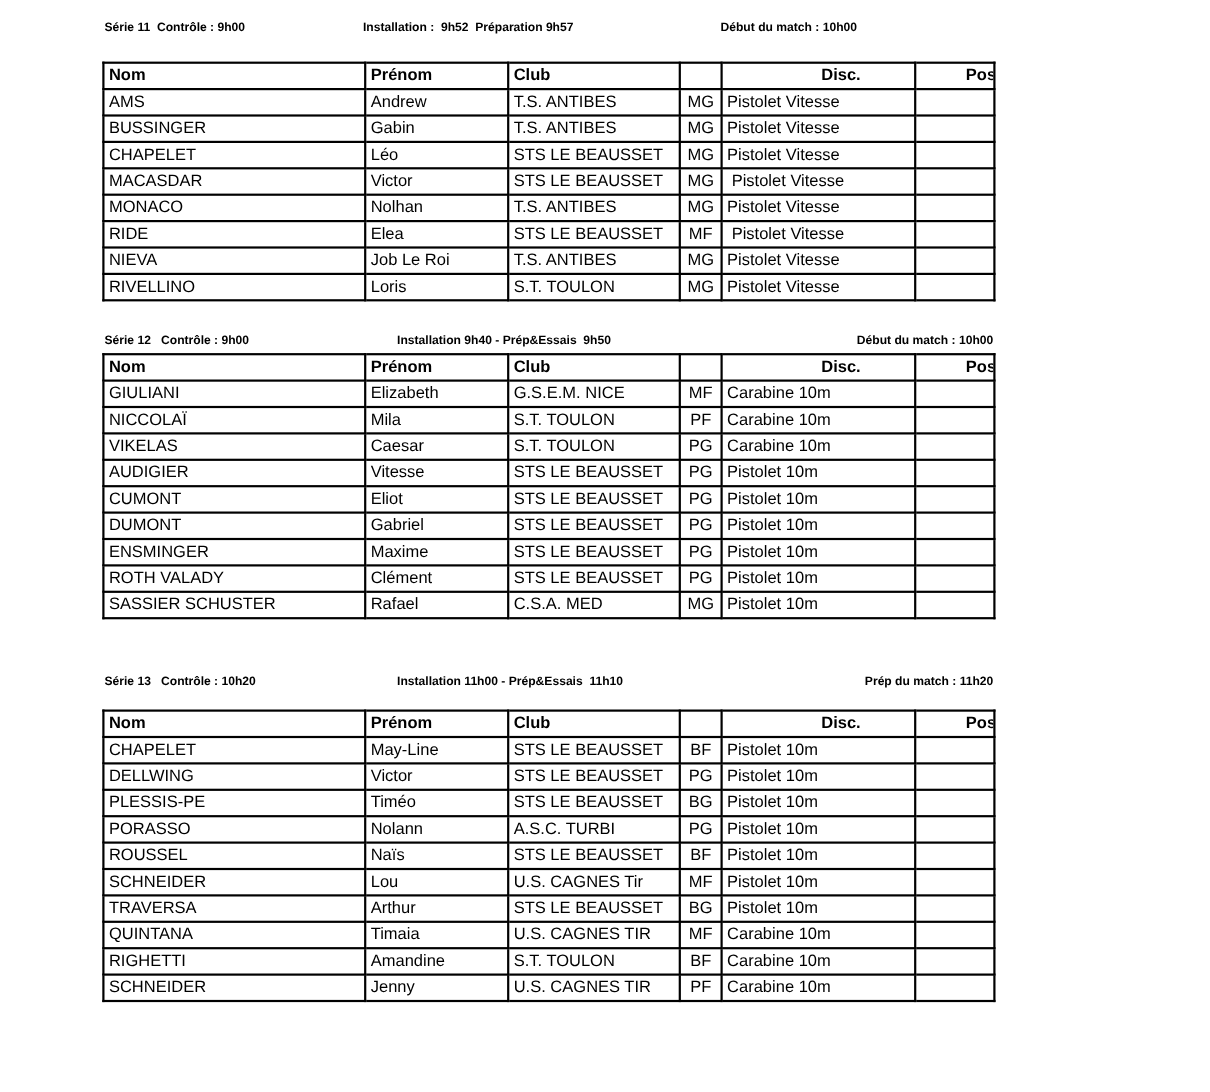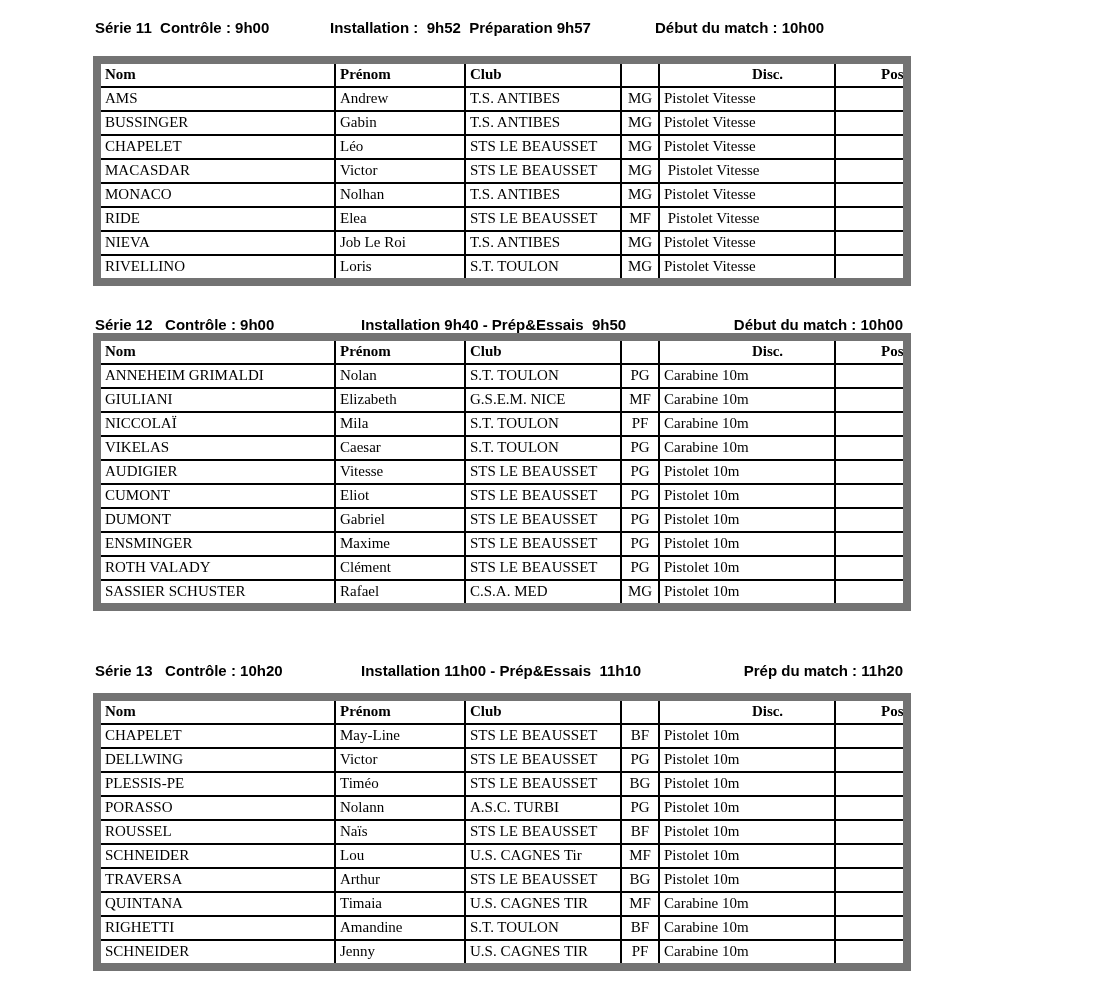--- a/index.html
+++ b/index.html
@@ -15,21 +15,21 @@
   }
   .content {
     position: absolute;
     left: 93px;
     top: 0;
     width: 813px;
   }
   .series-title {
     position: relative;
     height: 17px;
-    font-size: 15px;
+    font-size: 11px;
     font-weight: 700;
   }
   .seg {
     position: absolute;
     top: 0;
     white-space: pre;
   }
   .seg-left { left: 2px; }
   .s1 { margin-top: 19px; }
   .s1 .series-title { margin-bottom: 20px; }
@@ -39,22 +39,21 @@
   .s2 .series-title { }
   .s3 { margin-top: 51px; }
   .s3 .series-title { margin-bottom: 14px; }
   .s2 .seg-mid, .s3 .seg-mid { left: 268px; }
   .s2 .seg-right, .s3 .seg-right { right: 3px; }
 
   table {
     border-collapse: collapse;
     table-layout: fixed;
     width: 810px;
-    border: 8px solid #737373;
-    font-family: Liberation Serif, serif;
+    border: 2px solid #737373;
   }
   th, td {
     border: 2px solid #000000;
     font-size: 15px;
     line-height: 19px;
     height: 24px;
     padding: 1px 4px 2px 4px;
     text-align: left;
     vertical-align: middle;
     overflow: hidden;
@@ -189,28 +188,20 @@
           <th class="col-nom">Nom</th>
           <th class="col-prenom">Prénom</th>
           <th class="col-club">Club</th>
           <th class="col-cat">Cat.</th>
           <th class="col-disc">Disc.</th>
           <th class="col-poste">Poste</th>
         </tr>
       </thead>
       <tbody>
           <tr>
-            <td class="col-nom">ANNEHEIM GRIMALDI</td>
-            <td class="col-prenom">Nolan</td>
-            <td class="col-club">S.T. TOULON</td>
-            <td class="col-cat">PG</td>
-            <td class="col-disc">Carabine 10m</td>
-            <td class="col-poste"></td>
-          </tr>
-          <tr>
             <td class="col-nom">GIULIANI</td>
             <td class="col-prenom">Elizabeth</td>
             <td class="col-club">G.S.E.M. NICE</td>
             <td class="col-cat">MF</td>
             <td class="col-disc">Carabine 10m</td>
             <td class="col-poste"></td>
           </tr>
           <tr>
             <td class="col-nom">NICCOLAÏ</td>
             <td class="col-prenom">Mila</td>

